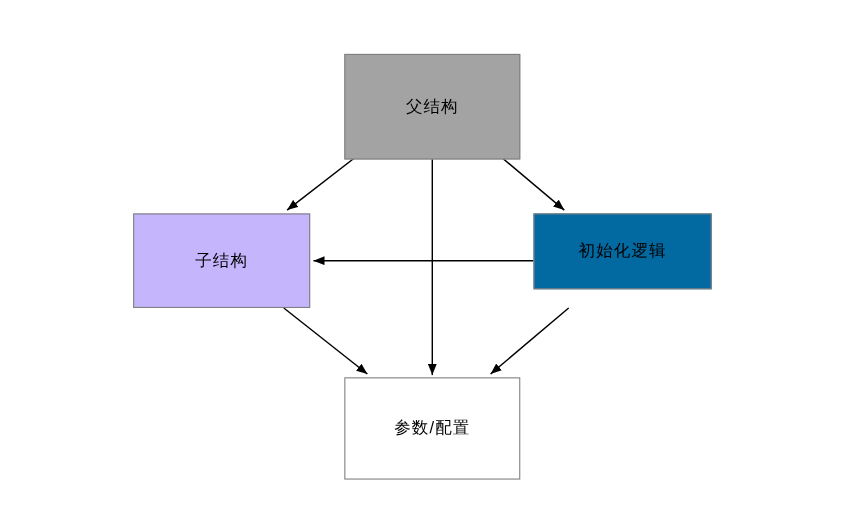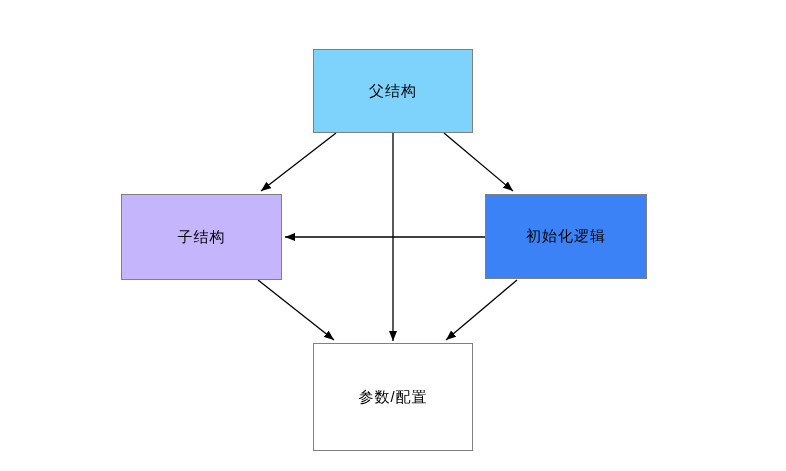--- a/index.html
+++ b/index.html
@@ -51,29 +51,29 @@
       </marker>
     </defs>
   <line x1="336" y1="133" x2="261" y2="191" stroke="#000000" stroke-width="1.3" marker-end="url(#arrow)"></line>
       <line x1="444" y1="133" x2="513" y2="191" stroke="#000000" stroke-width="1.3" marker-end="url(#arrow)"></line>
       <line x1="393" y1="133" x2="393" y2="341" stroke="#000000" stroke-width="1.3" marker-end="url(#arrow)"></line>
       <line x1="485" y1="237" x2="285" y2="237" stroke="#000000" stroke-width="1.3" marker-end="url(#arrow)"></line>
       <line x1="258" y1="280" x2="334" y2="340" stroke="#000000" stroke-width="1.3" marker-end="url(#arrow)"></line>
       <line x1="517" y1="280" x2="446" y2="340" stroke="#000000" stroke-width="1.3" marker-end="url(#arrow)"></line>
     </svg>
 
-  <div class="node" style="left: 313px; top: 49px; width: 160px; height: 84px; border-color: rgb(128, 128, 128); background: #7dd3fc;">
+  <div class="node" style="left: 313px; top: 49px; width: 160px; height: 96px; border-color: rgb(128, 128, 128); background: #a3a3a3;">
     <span class="node-label" style="color: rgb(0, 0, 0);">父结构</span>
   </div>
 
   <div class="node" style="left: 121px; top: 194px; width: 161px; height: 86px; border-color: rgb(128, 128, 128); background: #c4b5fd;">
     <span class="node-label" style="color: rgb(0, 0, 0);">子结构</span>
   </div>
 
-  <div class="node" style="left: 485px; top: 194px; width: 162px; height: 85px; border-color: rgb(128, 128, 128); background: #3b82f6;">
+  <div class="node" style="left: 485px; top: 194px; width: 162px; height: 69px; border-color: rgb(128, 128, 128); background: #0369a1;">
     <span class="node-label" style="color: rgb(0, 0, 0);">初始化逻辑</span>
   </div>
 
-  <div class="node" style="left: 313px; top: 343px; width: 160px; height: 108px; border-color: rgb(128, 128, 128); background: rgb(255, 255, 255);">
+  <div class="node" style="left: 313px; top: 343px; width: 160px; height: 93px; border-color: rgb(128, 128, 128); background: rgb(255, 255, 255);">
     <span class="node-label" style="color: rgb(0, 0, 0);">参数/配置</span>
   </div>
 
 </div>
 
 </body></html>

